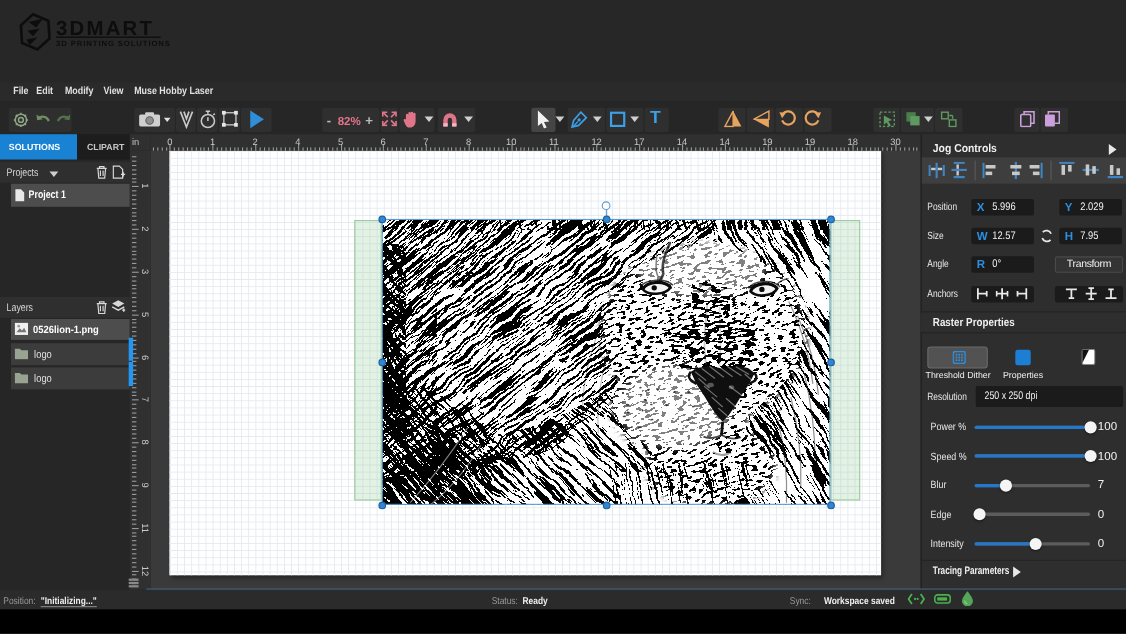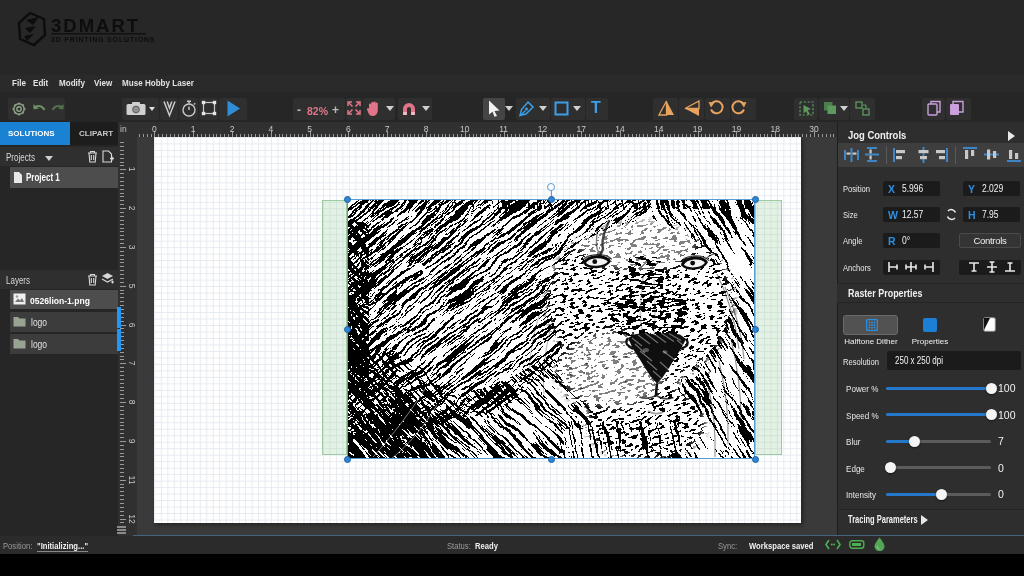--- a/index.html
+++ b/index.html
@@ -960,21 +960,21 @@
 <div class="txt" style="left:968px;top:209px;font-size:10.5px;font-weight:bold;color:#2d8fe0;">H</div>
 <div class="c85" style="left:982px;top:209px;font-size:10px;color:#f2f2f2;">7.95</div>
 <svg style="position:absolute;left:945px;top:207px" width="13" height="15" viewBox="0 0 13 15">
 <path d="M3 4 A4.5 4.5 0 0 1 10.5 5.5 M10 11 A4.5 4.5 0 0 1 2.5 9.5" fill="none" stroke="#e8e8e8" stroke-width="1.6"></path>
 <path d="M10.5 2 V6 H6.5" fill="none" stroke="#e8e8e8" stroke-width="0"></path>
   </svg>
 <div class="c8" style="left:843px;top:235px;font-size:9.5px;color:#e8e8e8;">Angle</div>
 <div style="left:883px;top:233px;width:57px;height:15px;background:#1b1b1b;border-radius:2px;"></div>
 <div class="txt" style="left:888px;top:235px;font-size:10.5px;font-weight:bold;color:#2d8fe0;">R</div>
 <div class="c85" style="left:902px;top:235px;font-size:10px;color:#f2f2f2;">0°</div>
-<div style="left:959px;top:233px;width:62px;height:15px;background:#343434;border:1px solid #4a4a4a;border-radius:2px;color:#f0f0f0;font-size:9.5px;text-align:center;line-height:13px;letter-spacing:-0.3px;">Controls</div>
+<div style="left:959px;top:233px;width:62px;height:15px;background:#343434;border:1px solid #4a4a4a;border-radius:2px;color:#f0f0f0;font-size:9.5px;text-align:center;line-height:13px;letter-spacing:-0.3px;">Transform</div>
 <div class="c8" style="left:843px;top:262px;font-size:9.5px;color:#e8e8e8;">Anchors</div>
 <div style="left:883px;top:260px;width:57px;height:15px;background:#1b1b1b;border-radius:2px;"></div>
 <div style="left:959px;top:260px;width:62px;height:15px;background:#1b1b1b;border-radius:2px;"></div>
 <svg style="position:absolute;left:887px;top:261px" width="12" height="12" viewBox="0 0 12 12">
     <g stroke="#e8e8e8" stroke-width="1.6" fill="none">
       <path d="M2 1 V11 M2 6 H10 M10 3.5 V8.5"></path>
     </g>
   </svg>
 <svg style="position:absolute;left:905px;top:261px" width="12" height="12" viewBox="0 0 12 12">
     <g stroke="#e8e8e8" stroke-width="1.6" fill="none">
@@ -1011,21 +1011,21 @@
       <circle cx="6" cy="3.5" r="0.9"></circle>
       <circle cx="8.5" cy="3.5" r="0.9"></circle>
       <circle cx="3.5" cy="6" r="0.9"></circle>
       <circle cx="6" cy="6" r="0.9"></circle>
       <circle cx="8.5" cy="6" r="0.9"></circle>
       <circle cx="3.5" cy="8.5" r="0.9"></circle>
       <circle cx="6" cy="8.5" r="0.9"></circle>
       <circle cx="8.5" cy="8.5" r="0.9"></circle>
     </g>
   </svg>
-<div style="left:839px;top:337px;width:64px;font-size:8px;color:#f0f0f0;text-align:center;white-space:nowrap;">Halftone Dither</div>
+<div style="left:839px;top:337px;width:64px;font-size:8px;color:#f0f0f0;text-align:center;white-space:nowrap;">Threshold Dither</div>
 <div style="left:923px;top:318px;width:14px;height:14px;background:#1d7fd4;border-radius:2px;"></div>
 <div style="left:902px;top:337px;width:56px;font-size:8px;color:#f0f0f0;text-align:center;">Properties</div>
 <svg style="position:absolute;left:983px;top:317px" width="13" height="15" viewBox="0 0 13 15">
 <rect x="0.7" y="0.7" width="11.6" height="13.6" rx="1.5" fill="#fff" stroke="#888"></rect>
 <path d="M1 1 H7 L1 13 Z" fill="#111"></path>
   </svg>
 <div style="left:984px;top:337px;width:56px;font-size:8px;color:#f0f0f0;margin-top:20px;">Invert</div>
 <div class="c8" style="left:843px;top:356px;font-size:9.5px;color:#e8e8e8;">Resolution</div>
 <div style="left:887px;top:351px;width:134px;height:19px;background:#1b1b1b;border-radius:2px;"></div>
 <div class="c8" style="left:895px;top:355px;font-size:10px;color:#f2f2f2;">250 x 250 dpi</div>

